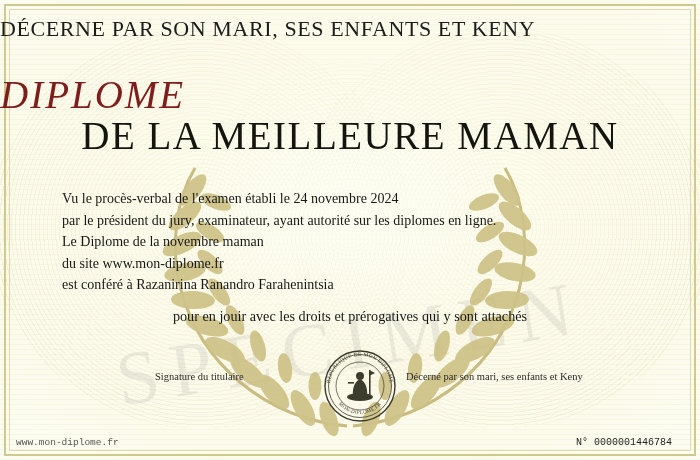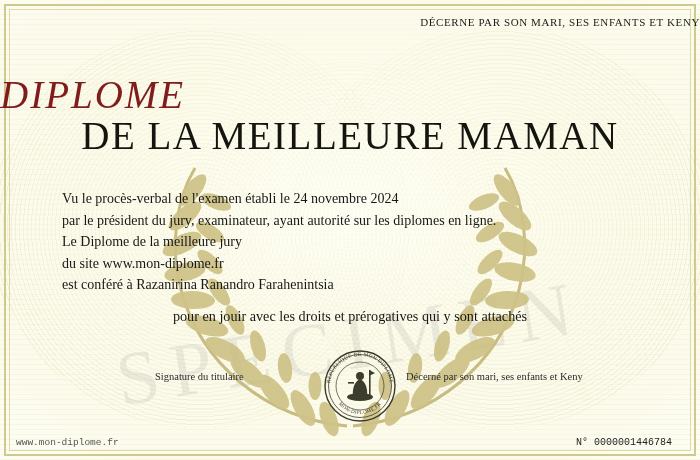--- a/index.html
+++ b/index.html
@@ -94,22 +94,22 @@
     height: 300px;
     opacity: .92;
     pointer-events: none;
   }
 
   
   .header-line {
     position: absolute;
     top: 16px;
     left: 0; right: 0;
-    text-align: right;
-    font-size: 11px;
+    text-align: left;
+    font-size: 22px;
     letter-spacing: .6px;
     color: #1c1c1c;
     font-variant: small-caps;
     text-transform: uppercase;
   }
 
   .title1 {
     position: absolute;
     top: 72px;
     left: 0; right: 0;
@@ -262,21 +262,21 @@
   <div class="frame-inner"></div>
 
   <div class="header-line">Décerne par son mari, ses enfants et Keny</div>
 
   <div class="title1">DIPLOME</div>
   <div class="title2">DE LA MEILLEURE MAMAN</div>
 
   <div class="body-block">
     <div>Vu le procès-verbal de l'examen établi le 24 novembre 2024</div>
     <div>par le président du jury, examinateur, ayant autorité sur les diplomes en ligne.</div>
-    <div>Le Diplome de la meilleure jury</div>
+    <div>Le Diplome de la novembre maman</div>
     <div>du site www.mon-diplome.fr</div>
     <div>est conféré à Razanirina Ranandro Farahenintsia</div>
   </div>
 
   <div class="enjoy-line">pour en jouir avec les droits et prérogatives qui y sont attachés</div>
 
   <div class="sig-left">Signature du titulaire</div>
   <div class="sig-right">Décerné par son mari, ses enfants et Keny</div>
 
   <svg class="seal" viewBox="0 0 76 76" xmlns="http://www.w3.org/2000/svg">

